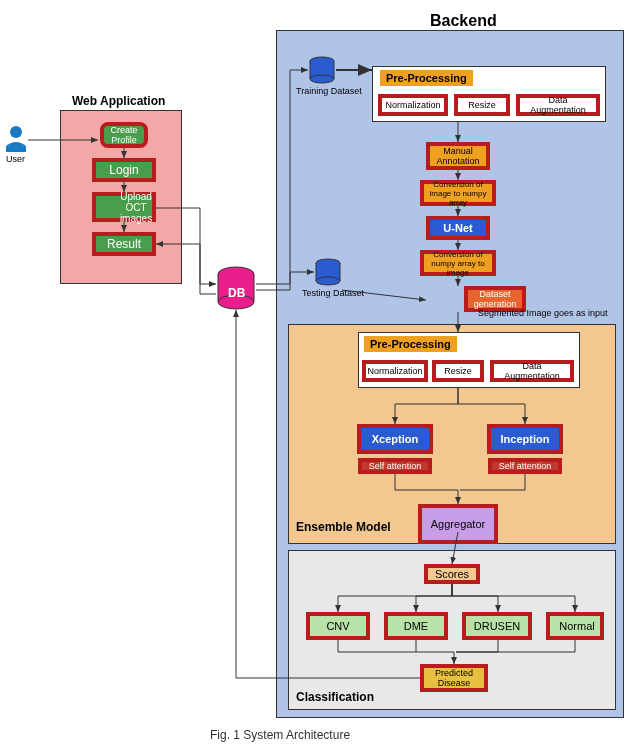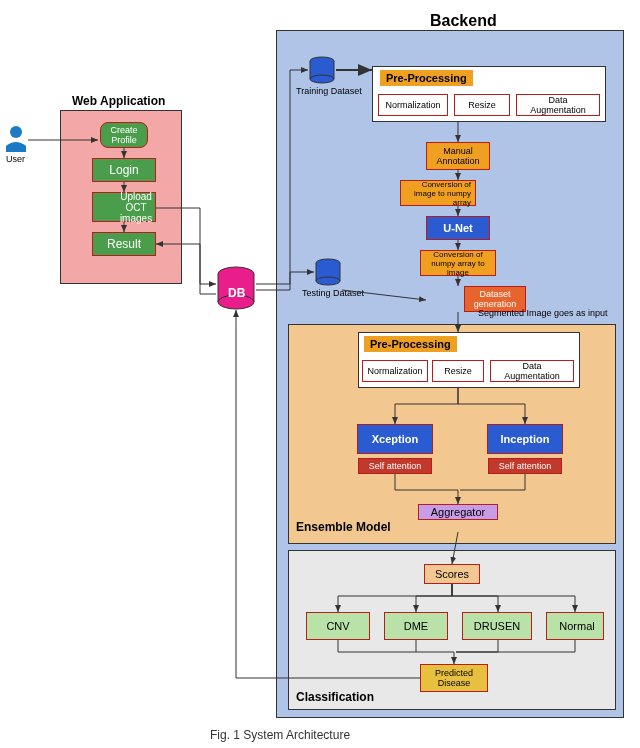--- a/index.html
+++ b/index.html
@@ -1,18 +1,18 @@
 <!DOCTYPE html>
 <html><head>
   <meta charset="utf-8">
   <style>
     * { box-sizing: border-box; margin: 0; padding: 0; }
     body { width: 640px; height: 748px; position: relative; font-family: Arial, sans-serif; background: #fff; color: #000; font-size: 11px; overflow: hidden;}
     .panel { position: absolute; border: 1px solid #333; }
-    .box { position: absolute; border: 1px solid #b91c1c; display: flex; align-items: center; justify-content: center; text-align: center; padding: 2px 4px; }
+    .box { position: absolute; border: 4px solid #b91c1c; display: flex; align-items: center; justify-content: center; text-align: center; padding: 2px 4px; }
     .label { position: absolute; font-weight: bold; }
     .abs { position: absolute; }
     svg.conn { position: absolute; top: 0; left: 0; width: 640px; height: 748px; pointer-events: none; }
   </style>
 </head>
 <body>
 
 <div class="label" style="top:12px; left:430px; font-size:16px;">Backend</div>
 
 <div class="panel" style="top:30px; left:276px; width:348px; height:688px; background:#b0c4e8;"></div>
@@ -59,41 +59,41 @@
 </svg>
 <div class="abs" style="top:288px; left:302px; font-size:9px;">Testing Dataset</div>
 
 <div class="panel" style="top:66px; left:372px; width:234px; height:56px; background:#fff;"></div>
 <div class="abs" style="top:70px; left:380px; font-weight:bold; background:#f0a020; padding:2px 6px;">Pre-Processing</div>
 <div class="box" style="top:94px; left:378px; width:70px; height:22px; background:#fff; font-size:9px;">Normalization</div>
 <div class="box" style="top:94px; left:454px; width:56px; height:22px; background:#fff; font-size:9px;">Resize</div>
 <div class="box" style="top:94px; left:516px; width:84px; height:22px; background:#fff; font-size:9px;">Data Augmentation</div>
 
 <div class="box" style="top:142px; left:426px; width:64px; height:28px; background:#f0a020; font-size:9px;">Manual Annotation</div>
-<div class="box" style="top:180px; left:400px; width:76px; height:26px; background:#f0a020; font-size:8px;text-align:right;">Conversion of image to numpy array</div>
+<div class="box" style="top:180px; left:420px; width:76px; height:26px; background:#f0a020; font-size:8px;">Conversion of image to numpy array</div>
 <div class="box" style="top:216px; left:426px; width:64px; height:24px; background:#2a5bd0; color:#fff; font-weight:bold;">U-Net</div>
 <div class="box" style="top:250px; left:420px; width:76px; height:26px; background:#f0a020; font-size:8px;">Conversion of numpy array to image</div>
 <div class="box" style="top:286px; left:426px; width:62px; height:26px; background:#e8642e; color:#fff; font-size:9px;margin-left:38px;">Dataset generation</div>
 
 <div class="abs" style="top:308px; left:478px; font-size:9px;">Segmented Image goes as input</div>
 
 <div class="panel" style="top:324px; left:288px; width:328px; height:220px; background:#f2c890;"></div>
 <div class="label" style="top:520px; left:296px; font-size:12px;">Ensemble Model</div>
 
 <div class="panel" style="top:332px; left:358px; width:222px; height:56px; background:#fff;"></div>
 <div class="abs" style="top:336px; left:364px; font-weight:bold; background:#f0a020; padding:2px 6px;">Pre-Processing</div>
 <div class="box" style="top:360px; left:362px; width:66px; height:22px; background:#fff; font-size:9px;">Normalization</div>
 <div class="box" style="top:360px; left:432px; width:52px; height:22px; background:#fff; font-size:9px;">Resize</div>
 <div class="box" style="top:360px; left:490px; width:84px; height:22px; background:#fff; font-size:9px;">Data Augmentation</div>
 
 <div class="box" style="top:424px; left:357px; width:76px; height:30px; background:#2a5bd0; color:#fff; font-weight:bold;">Xception</div>
 <div class="box" style="top:424px; left:487px; width:76px; height:30px; background:#2a5bd0; color:#fff; font-weight:bold;">Inception</div>
 <div class="box" style="top:458px; left:358px; width:74px; height:16px; background:#c0392b; color:#fff; font-size:9px;">Self attention</div>
 <div class="box" style="top:458px; left:488px; width:74px; height:16px; background:#c0392b; color:#fff; font-size:9px;">Self attention</div>
-<div class="box" style="top:504px; left:418px; width:80px; height:16px; background:#c89de8;">Aggregator</div>
+<div class="box" style="top:504px; left:418px; width:80px; height:40px; background:#c89de8;">Aggregator</div>
 
 <div class="panel" style="top:550px; left:288px; width:328px; height:160px; background:#e8e8e8;"></div>
 <div class="label" style="top:690px; left:296px; font-size:12px;">Classification</div>
 
 <div class="box" style="top:564px; left:424px; width:56px; height:20px; background:#f2c890;">Scores</div>
 <div class="box" style="top:612px; left:306px; width:64px; height:28px; background:#b8e2a8;">CNV</div>
 <div class="box" style="top:612px; left:384px; width:64px; height:28px; background:#b8e2a8;">DME</div>
 <div class="box" style="top:612px; left:462px; width:70px; height:28px; background:#b8e2a8;">DRUSEN</div>
 <div class="box" style="top:612px; left:546px; width:58px; height:28px; background:#b8e2a8;padding-left:8px;">Normal</div>
 <div class="box" style="top:664px; left:420px; width:68px; height:28px; background:#e8c040; font-size:9px;">Predicted Disease</div>

